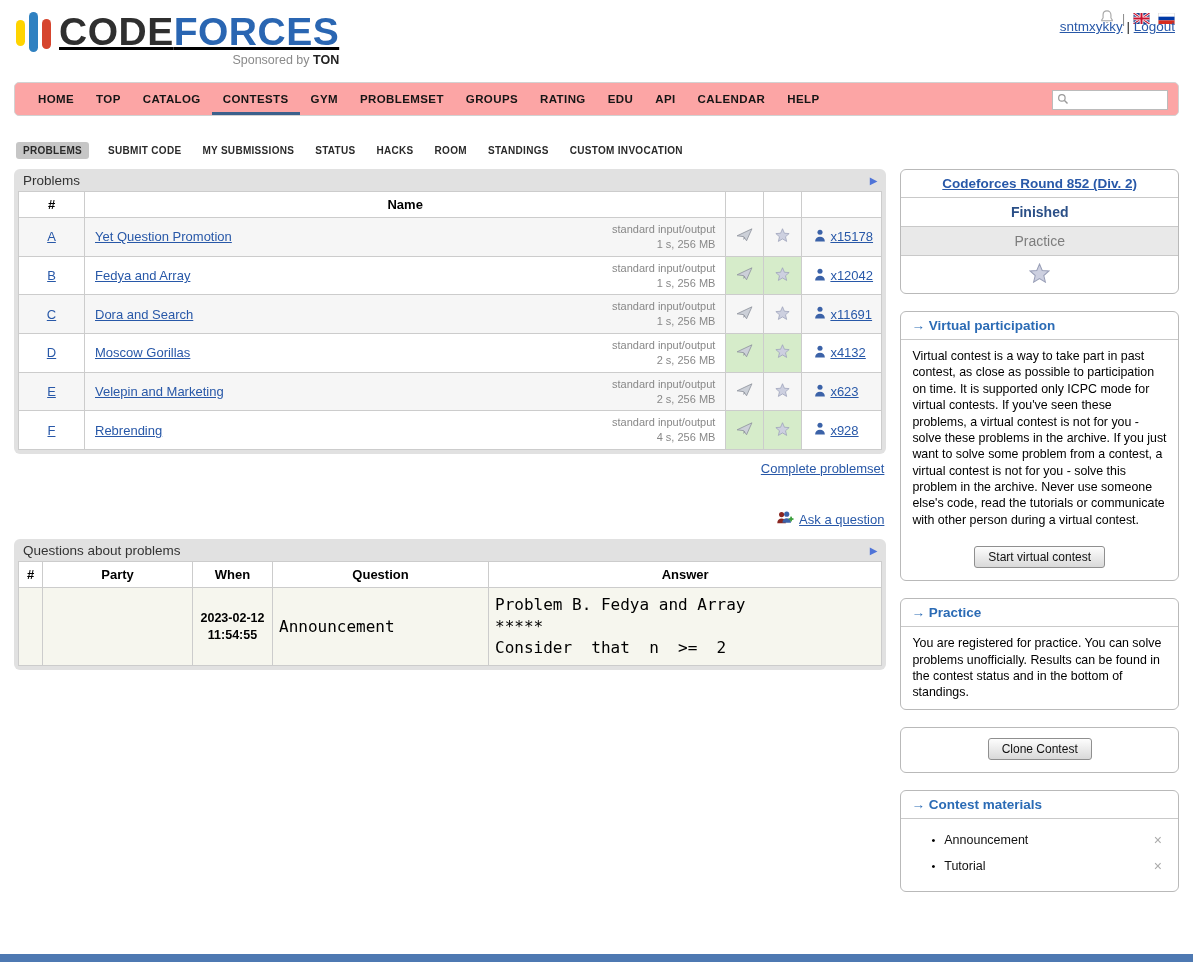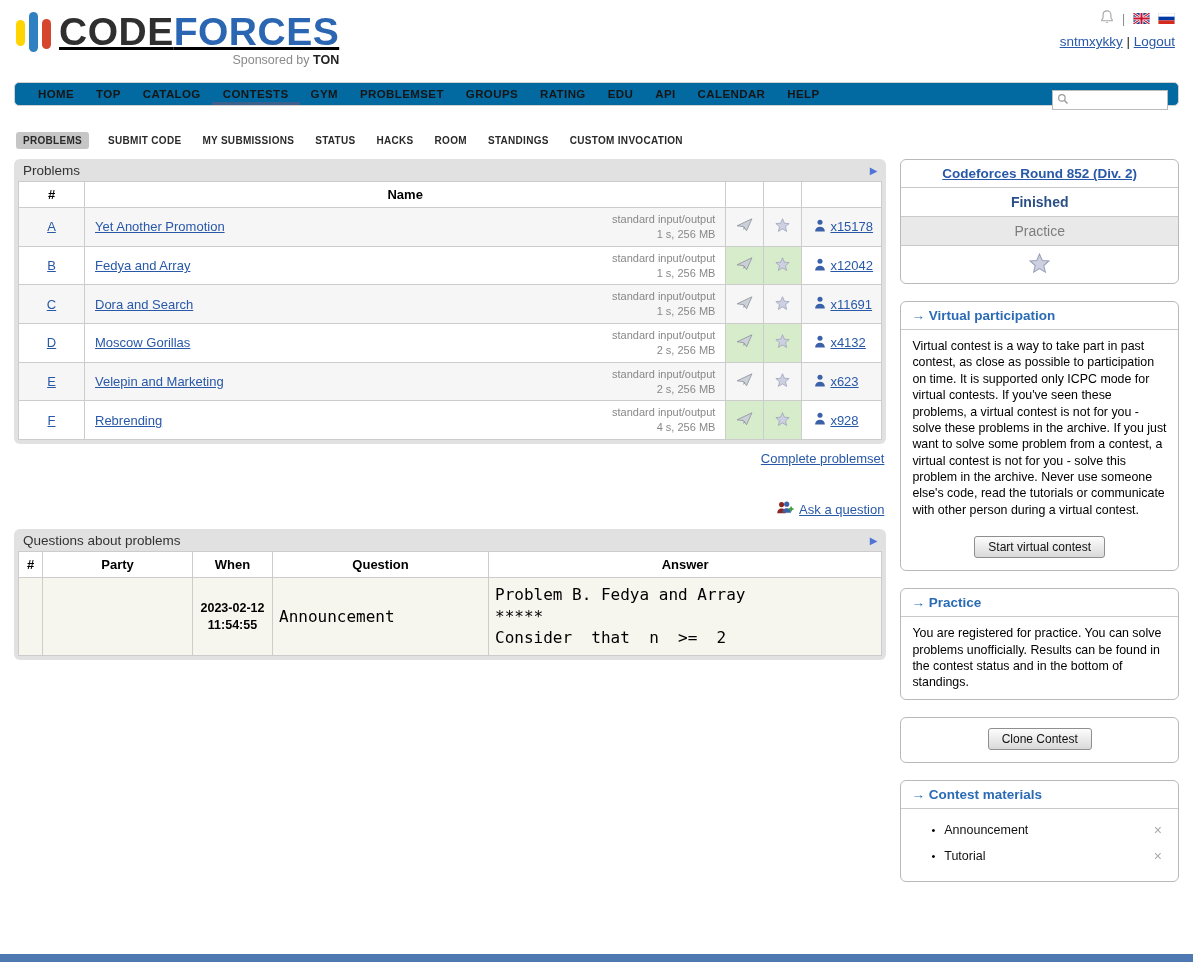--- a/index.html
+++ b/index.html
@@ -19,27 +19,27 @@
   .bar.b { height: 40px; background: #2f81c1; }
   .bar.r { height: 30px; background: #d6452e; margin-bottom: 3px; }
   .logo-textwrap { display: flex; flex-direction: column; }
   .logo-text { font-size: 39px; font-weight: bold; letter-spacing: 0.5px; line-height: 1; text-decoration: underline; }
   .logo-code { color: #2f2f2f; }
   .logo-forces { color: #2a66b2; }
   .sponsored { font-size: 12.5px; color: #8a8a8a; text-align: right; margin-top: 2px; }
   .sponsored b { color: #222; }
   .top-icons { position: absolute; right: 18px; top: 10px; display: flex; align-items: center; gap: 8px; }
   .top-sep { color: #888; font-size: 12px; }
-  .user-line { position: absolute; right: 18px; top: 34px; font-size: 13.5px; }
+  .user-line { position: absolute; right: 18px; top: 19px; font-size: 13.5px; }
   .user-line .sep { color: #222; text-decoration: none; }
 
   
   .mainmenu {
     margin: 4px 14px 0; border: 1px solid #d2d2d2; border-radius: 5px;
-    height: 24px; display: flex; align-items: stretch; padding: 0 12px; position: relative; background: #0369a1;
+    height: 34px; display: flex; align-items: stretch; padding: 0 12px; position: relative; background: #fca5a5;
   }
   .mitem {
     font-size: 11.5px; font-weight: bold; letter-spacing: .4px; color: #151515;
     display: flex; align-items: center; padding: 0 11px; cursor: pointer; border-bottom: 3px solid transparent; padding-top: 3px;
   }
   .mitem.active { border-bottom-color: #3c618c; }
   .searchbox { position: absolute; right: 10px; top: 7px; display: flex; align-items: center; border: 1px solid #bbb; background: #fff; width: 116px; height: 20px; padding: 0 4px; }
   .searchbox input { border: none; outline: none; width: 92px; font-size: 12px; font-family: "Liberation Sans", sans-serif; }
 
   
@@ -246,21 +246,21 @@
             <th style="width:38px"></th>
             <th style="width:80px"></th>
           </tr>
         </thead>
         <tbody>
 
             <tr class="oddrow">
               <td class="idx"><a>A</a></td>
               <td class="namecell">
                 <div class="nc-wrap">
-                  <a>Yet Another Promotion</a>
+                  <a>Yet Question Promotion</a>
                   <div class="limits">
                     <div>standard input/output</div>
                     <div>1 s, 256 MB</div>
                   </div>
                 </div>
               </td>
               <td class="iconcell">
                 <span>
                   <svg width="17" height="14" viewBox="0 0 20 17">
                     <path d="M1 9.5 L19 1 L12.5 15.5 L9 10.5 Z" fill="#ccd0d8" stroke="#8f949e" stroke-width="1" stroke-linejoin="round"></path>

